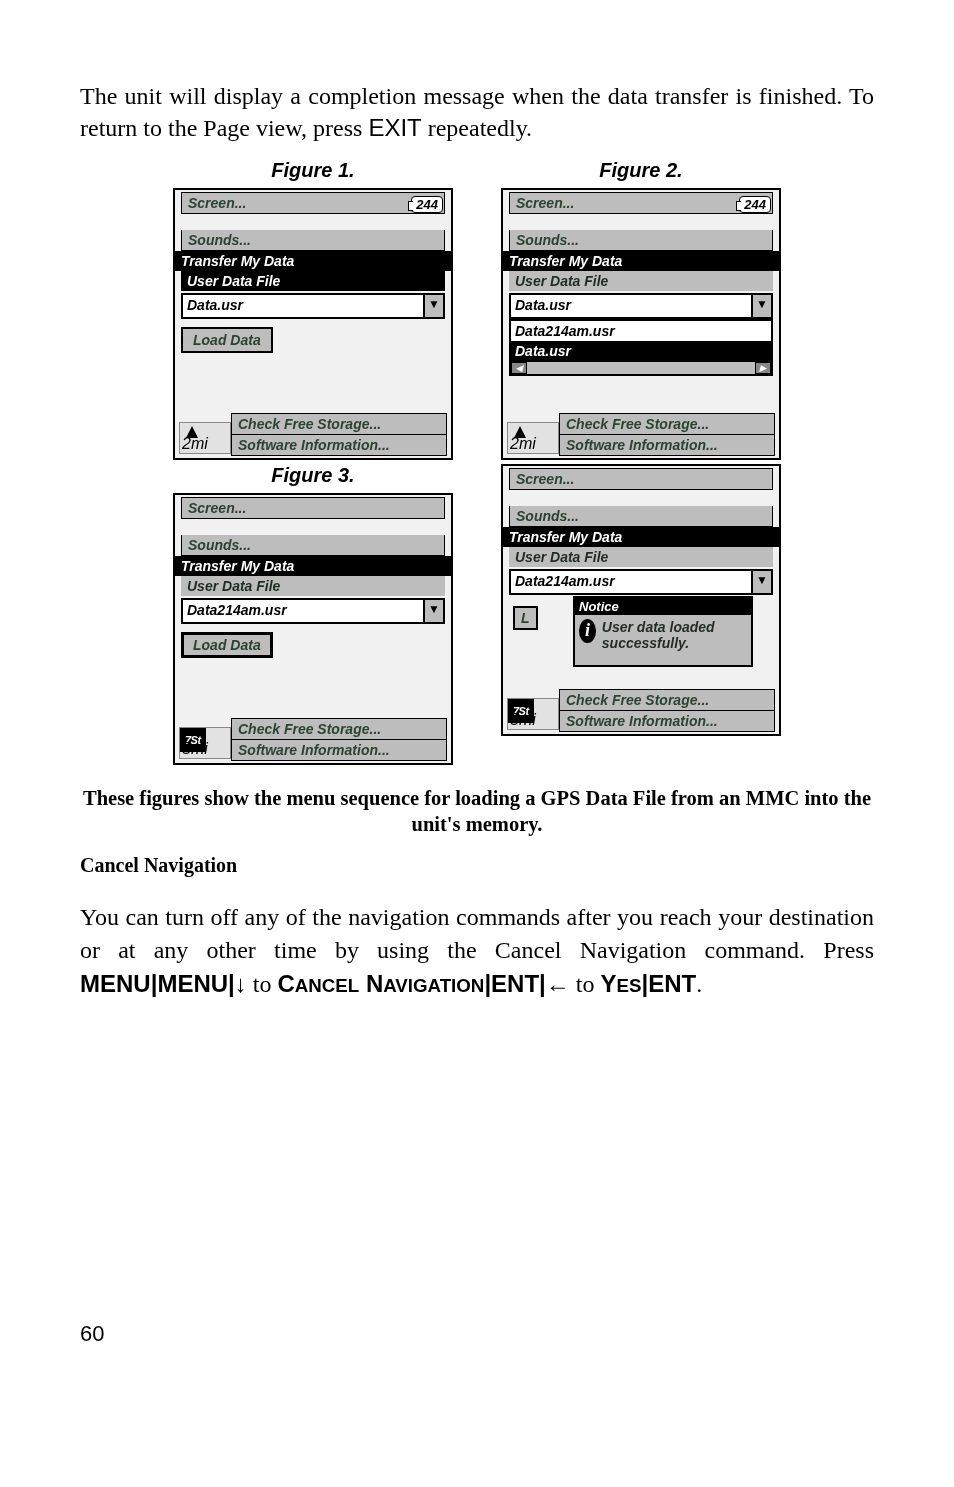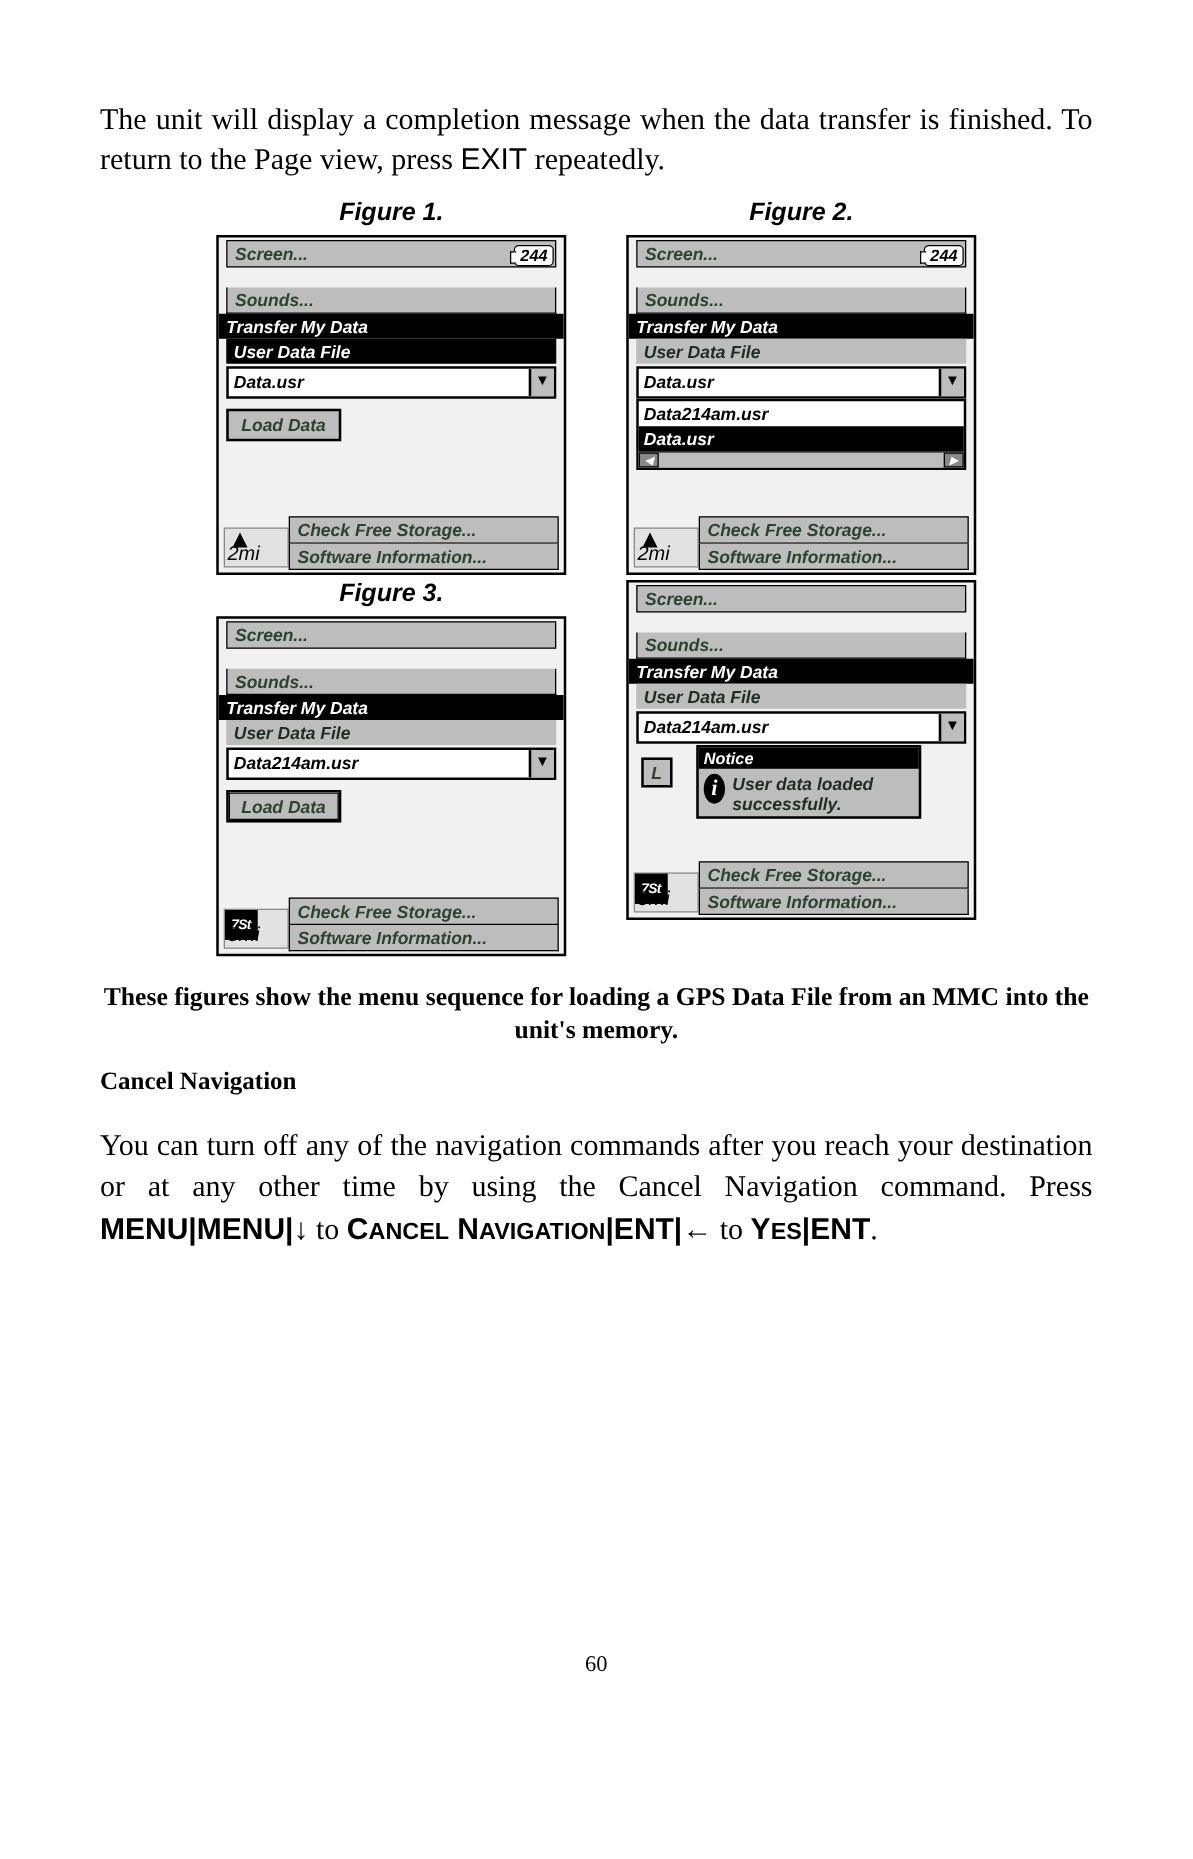--- a/index.html
+++ b/index.html
@@ -65,23 +65,22 @@
   .instr .sans-bold {
     font-family: Arial, Helvetica, sans-serif;
     font-weight: bold;
   }
   .instr .smallcaps {
     font-family: Arial, Helvetica, sans-serif;
     font-weight: bold;
   }
   .sc-rest { font-size: 0.78em; }
   .page-num {
-    text-align: center;
-    font-family: Liberation Serif, serif;
-    font-size: 18px;
+    font-family: Liberation Sans, sans-serif;
+    font-size: 22px;
     margin-top: 320px;
   }
 
   
   .panel {
     width: 276px;
     height: 268px;
     border: 2px solid #000;
     background: #f1f1f1;
     position: relative;
@@ -243,26 +242,26 @@
     border: 1px solid #000;
     text-align: center;
     font-size: 9px;
     line-height: 10px;
     color: #fff;
   }
 
   
   .notice {
     position: absolute;
-    left: 54px;
+    left: 70px;
     top: 130px;
     width: 176px;
     border: 2px solid #000;
     background: #bdbdbd;
-    padding-bottom: 0;
+    padding-bottom: 12px;
   }
   .notice .nt-title {
     background: #000;
     color: #fff;
     font-weight: bold;
     padding: 1px 4px;
     font-size: 13px;
   }
   .notice .nt-body {
     display: flex;

